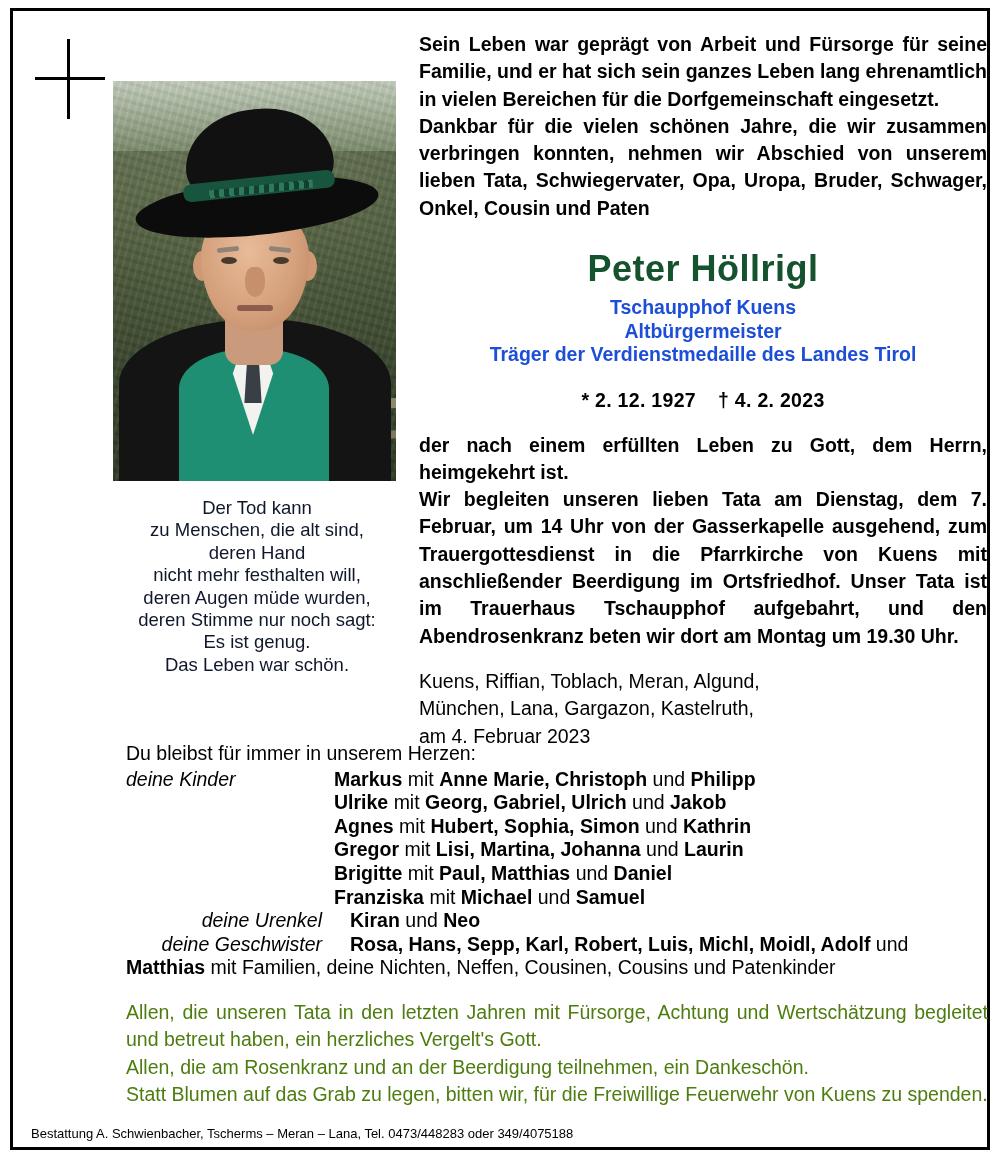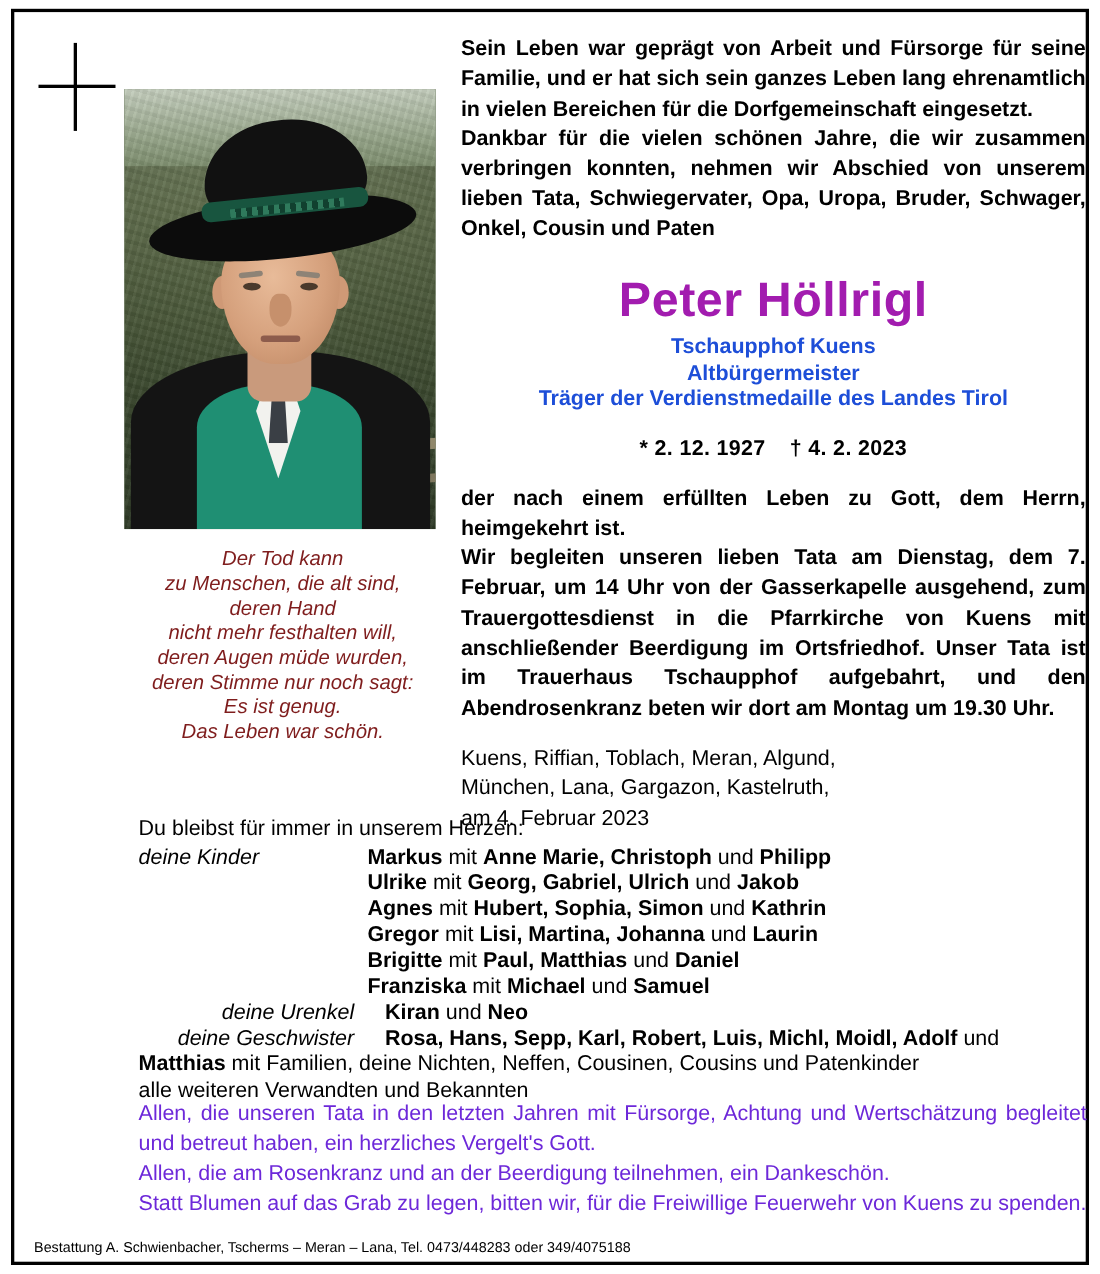--- a/index.html
+++ b/index.html
@@ -244,49 +244,48 @@
     opacity: 0.85;
   }
 
   
   .poem {
     position: absolute;
     left: 100px;
     top: 486px;
     width: 288px;
     text-align: center;
-    font-style: italic;
     font-size: 18.5px;
     line-height: 22.4px;
-    color: #7f1d1d;
+    color: #0f172a;
   }
 
   
   .right-col {
     position: absolute;
     left: 406px;
     top: 20px;
     width: 568px;
   }
   .para {
     font-size: 19.5px;
     line-height: 27.3px;
     text-align: justify;
     color: #000;
     margin: 0;
     font-weight: bold;
   }
 
   .name {
     text-align: center;
-    font-size: 44px;
+    font-size: 36px;
     font-weight: bold;
     letter-spacing: 0.5px;
     margin: 26px 0 6px 0;
-    color: #a21caf;
+    color: #14532d;
   }
   .subs {
     text-align: center;
     font-size: 19.5px;
     font-weight: bold;
     line-height: 23.5px;
     color: #1d4ed8;
   }
   .dates {
     text-align: center;
@@ -332,21 +331,21 @@
   .fam-val b { font-weight: bold; }
   .fam-wide { margin-top: 0; }
 
   .closing {
     position: absolute;
     left: 113px;
     top: 988px;
     width: 862px;
     font-size: 19.5px;
     line-height: 27.3px;
-    color: #6d28d9;
+    color: #4d7c0f;
   }
   .closing p { margin: 0; }
   .closing p.just { text-align: justify; }
 
   .footer {
     position: absolute;
     left: 18px;
     bottom: 6px;
     width: 950px;
     font-size: 13px;
@@ -494,21 +493,20 @@
         <div class="fam-val">
           <b>Rosa, Hans, Sepp, Karl, Robert, Luis, Michl, Moidl, Adolf</b>
           <span>und</span>
         </div>
       </div>
 
       <div class="fam-wide">
         <b>Matthias</b>
         <span>mit Familien, deine Nichten, Neffen, Cousinen, Cousins und Patenkinder</span>
       </div>
-      <div>alle weiteren Verwandten und Bekannten</div>
     </div>
 
     <div class="closing">
       <p class="just">Allen, die unseren Tata in den letzten Jahren mit Fürsorge, Achtung und Wertschätzung begleitet und betreut haben, ein herzliches Vergelt's Gott.</p>
       <p>Allen, die am Rosenkranz und an der Beerdigung teilnehmen, ein Dankeschön.</p>
       <p>Statt Blumen auf das Grab zu legen, bitten wir, für die Freiwillige Feuerwehr von Kuens zu spenden.</p>
     </div>
 
     <div class="footer">Bestattung A. Schwienbacher, Tscherms – Meran – Lana, Tel. 0473/448283 oder 349/4075188</div>
   </div>

